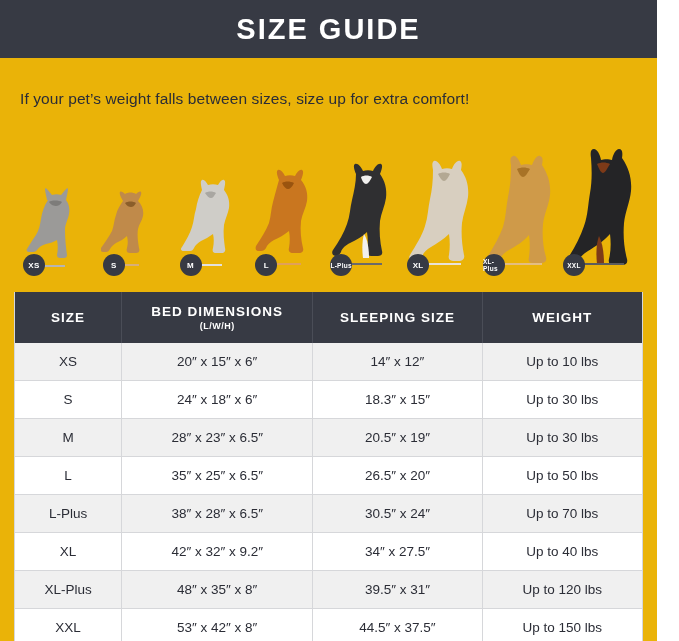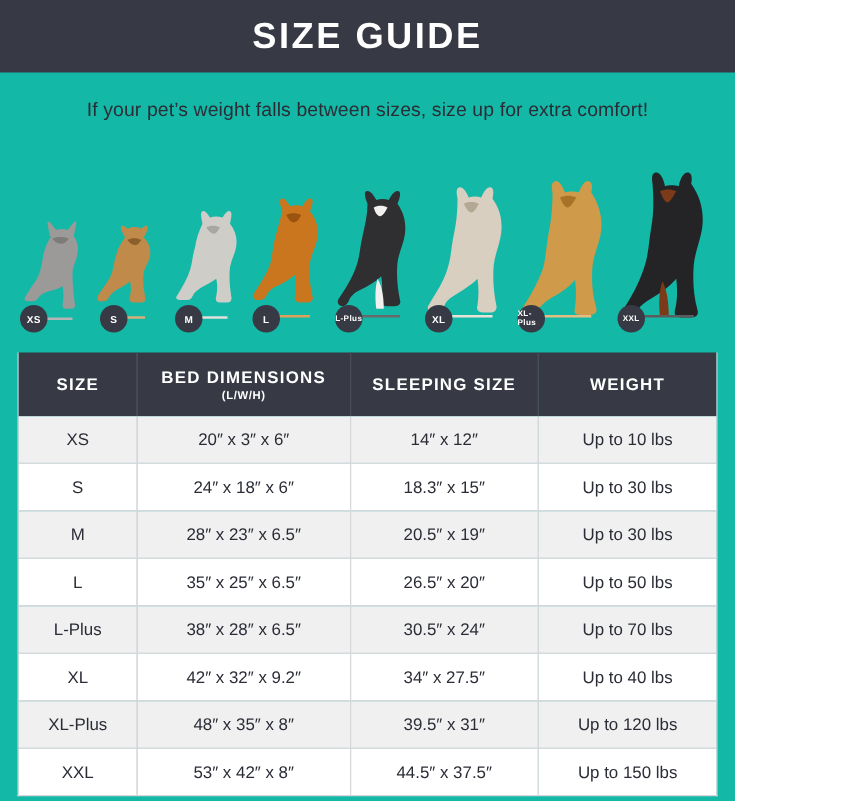--- a/index.html
+++ b/index.html
@@ -8,45 +8,45 @@
   }
   body {
     width: 679px;
     height: 641px;
     background: #ffffff;
     font-family: "Liberation Sans", sans-serif;
     color: #2b2d36;
     overflow: hidden;
   }
   .page {
-    width: 588px;
+    width: 657px;
     height: 641px;
     position: relative;
-    background: #14b8a6;
+    background: #eab308;
   }
 
   
   .header-band {
     height: 58px;
     background: #373a44;
     display: flex;
     align-items: center;
     justify-content: center;
   }
   .header-title {
     color: #ffffff;
     font-size: 29px;
     font-weight: bold;
     letter-spacing: 2px;
   }
 
   
   .subtitle-wrap {
-    padding: 22px 20px 0 20px;
-    text-align: center;
+    padding: 32px 20px 0 20px;
+    text-align: left;
   }
   .subtitle {
     font-size: 15.5px;
     color: #2b2d36;
     letter-spacing: 0.1px;
   }
 
   
   .pets-row {
     position: relative;
@@ -297,21 +297,21 @@
             <span>SLEEPING SIZE</span>
           </th>
           <th>
             <span>WEIGHT</span>
           </th>
         </tr>
       </thead>
       <tbody>
         <tr class="odd">
           <td>XS</td>
-          <td>20″ x 3″ x 6″</td>
+          <td>20″ x 15″ x 6″</td>
           <td>14″ x 12″</td>
           <td>Up to 10 lbs</td>
         </tr>
         <tr class="even">
           <td>S</td>
           <td>24″ x 18″ x 6″</td>
           <td>18.3″ x 15″</td>
           <td>Up to 30 lbs</td>
         </tr>
         <tr class="odd">

